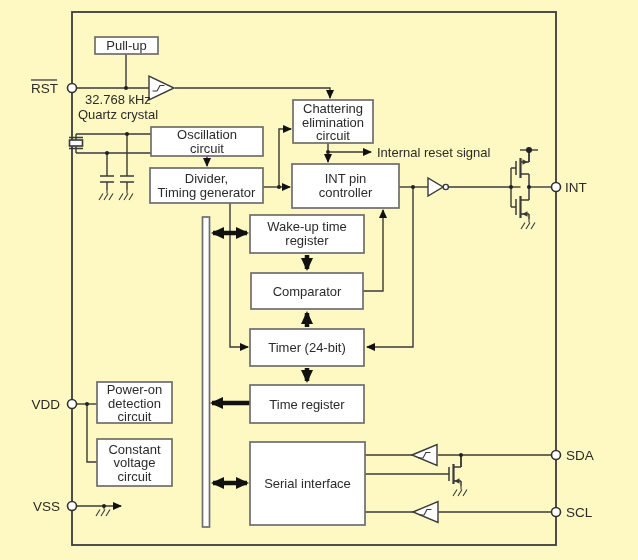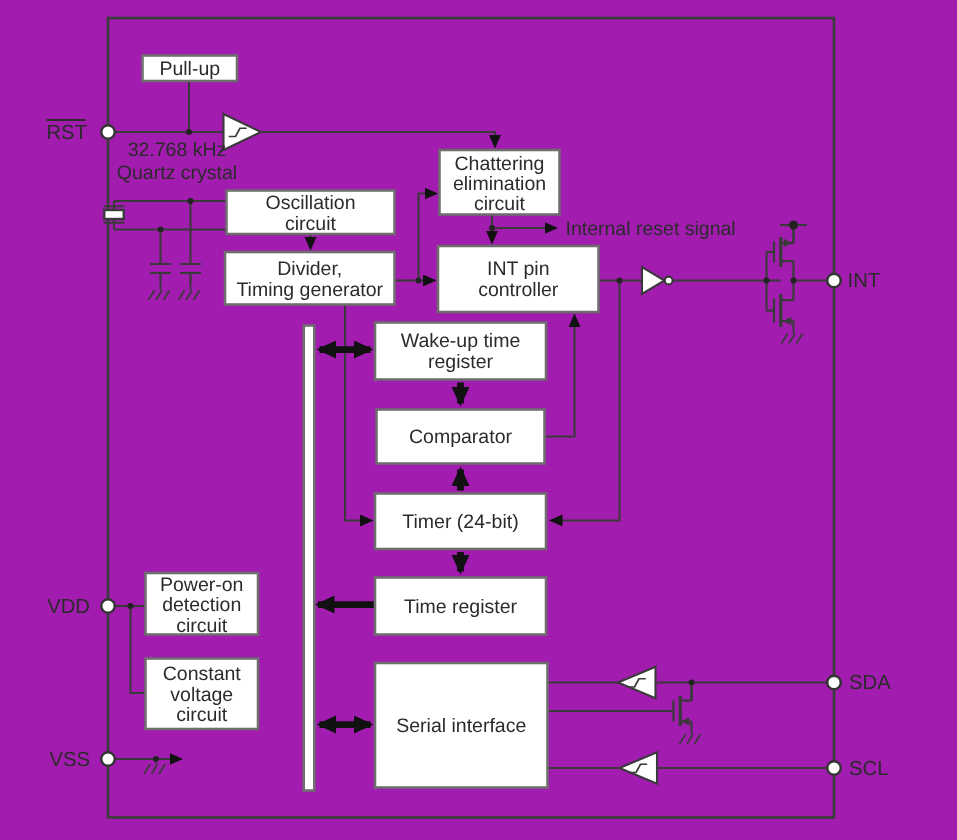--- a/index.html
+++ b/index.html
@@ -1,16 +1,16 @@
 <!DOCTYPE html>
 <html><head>
 <meta charset="utf-8">
 <style>
   html,body{margin:0;padding:0;background:#ffffff;}
-  .stage{position:relative;width:638px;height:560px;background:#a21caf;overflow:hidden;
+  .stage{position:relative;width:638px;height:560px;background:#fef9c3;overflow:hidden;
          font-family:"Liberation Sans", sans-serif;}
   svg{display:block;}
   .boxlbl{font-family:"Liberation Sans", sans-serif;font-size:13px;fill:#2b2b2b;}
   .pinlbl{font-family:"Liberation Sans", sans-serif;font-size:13.5px;fill:#2b2b2b;}
   .note{font-family:"Liberation Sans", sans-serif;font-size:13px;fill:#2b2b2b;}
   .box{fill:#ffffff;stroke:#6e6e6e;stroke-width:1.7;}
   .wire{stroke:#3a3a3a;stroke-width:1.4;fill:none;}
   .thick{stroke:#111111;stroke-width:4.5;fill:none;}
   .dot{fill:#222222;stroke:none;}
   .pin{fill:#ffffff;stroke:#333333;stroke-width:1.6;}

